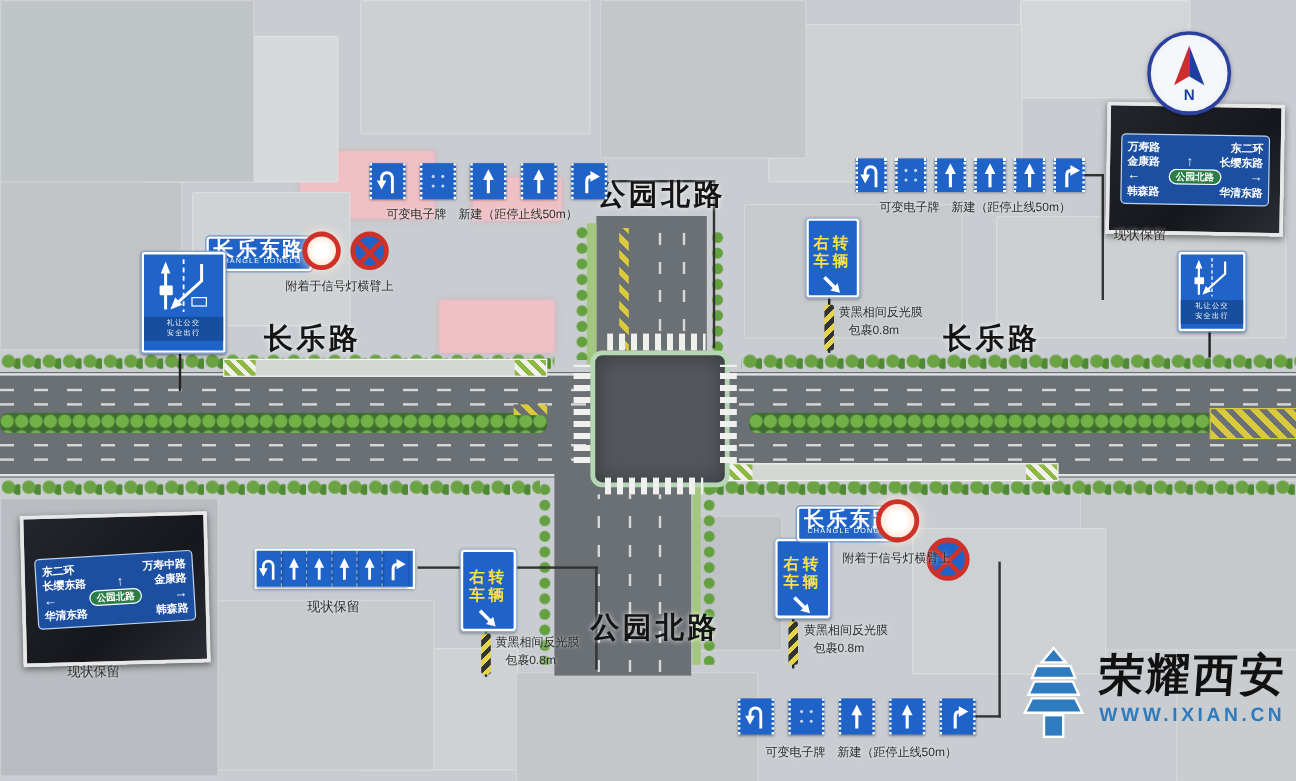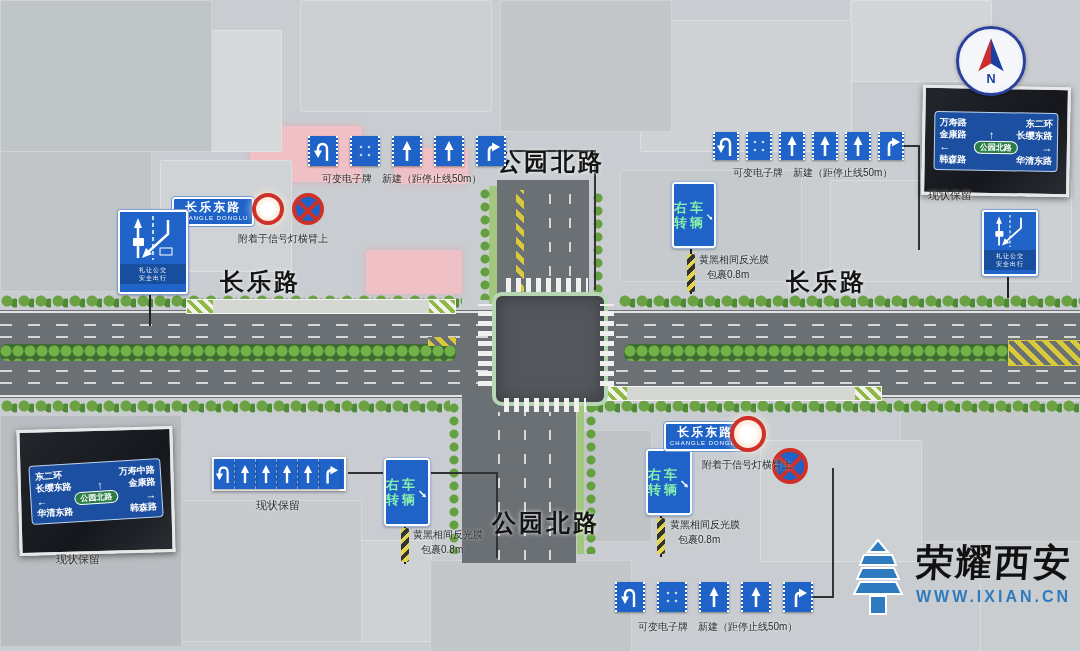--- a/index.html
+++ b/index.html
@@ -33,28 +33,28 @@
   .cluster{display:flex;gap:12px;}
   .cluster.tight{gap:7px;}
   .lane-sign{width:30px;height:30px;background:#1f63c8;border-left:2px dotted #fff;border-right:2px dotted #fff;box-sizing:border-box;display:flex;align-items:center;justify-content:center;box-shadow:0 1px 2px rgba(0,0,0,.4);}
   .cluster.tight .lane-sign{width:26px;height:28px;}
   .lane-sign svg{display:block;}
   .panel{display:flex;background:#1f63c8;border:2px solid #fff;box-sizing:border-box;box-shadow:0 1px 3px rgba(0,0,0,.4);}
   .panel .lane-sign{width:21px;height:100%;background:transparent;border:none;border-right:1px dashed rgba(255,255,255,.6);}
   .panel .lane-sign:last-child{border-right:none;}
   .hline,.vline{background:#333;}
   
-  .rturn{background:#1f63c8;border:2px solid #fff;outline:1px solid #9bb7e0;border-radius:3px;color:#86efac;display:flex;flex-direction:row;align-items:center;justify-content:flex-end;box-shadow:0 1px 3px rgba(0,0,0,.5);}
+  .rturn{background:#1f63c8;border:2px solid #fff;outline:1px solid #9bb7e0;border-radius:3px;color:#fde047;display:flex;flex-direction:column;align-items:center;justify-content:flex-end;box-shadow:0 1px 3px rgba(0,0,0,.5);}
   .rturn .t{font-size:13px;font-weight:bold;letter-spacing:3px;line-height:15px;}
   .rturn svg{margin-top:3px;}
   .pole{width:2px;background:#222;}
   .polewrap{width:8px;background:repeating-linear-gradient(135deg,#e4d44a 0 4px,#333 4px 8px);border-radius:2px;}
   
   .plate{background:#1f63c8;border:2px solid #fff;outline:1px solid #6f96cf;border-radius:3px;color:#fff;text-align:center;padding:2px 4px;box-sizing:border-box;}
-  .plate .cn{font-size:12px;font-weight:bold;letter-spacing:2px;line-height:13px;white-space:nowrap;}
+  .plate .cn{font-size:17px;font-weight:bold;letter-spacing:2px;line-height:13px;white-space:nowrap;}
   .plate .en{font-size:6px;letter-spacing:1px;line-height:8px;white-space:nowrap;}
   
   .circ{border-radius:50%;box-sizing:border-box;}
   .circ.glow{background:radial-gradient(circle,#ffffff 35%,#ffe9d8 70%);border:4px solid #cf3128;box-shadow:0 0 10px rgba(255,240,220,.95);}
   .circ.nostop{background:#1f63c8;border:4px solid #cf3128;position:relative;overflow:hidden;}
   .circ.nostop::before,.circ.nostop::after{content:"";position:absolute;left:-4px;right:-4px;top:50%;height:4px;background:#cf3128;}
   .circ.nostop::before{transform:rotate(45deg);}
   .circ.nostop::after{transform:rotate(-45deg);}
   
   .bussign{background:#2064c9;border:2px solid #fff;outline:1px solid #7fa3d8;border-radius:2px;display:flex;flex-direction:column;align-items:center;box-shadow:0 1px 3px rgba(0,0,0,.5);}

